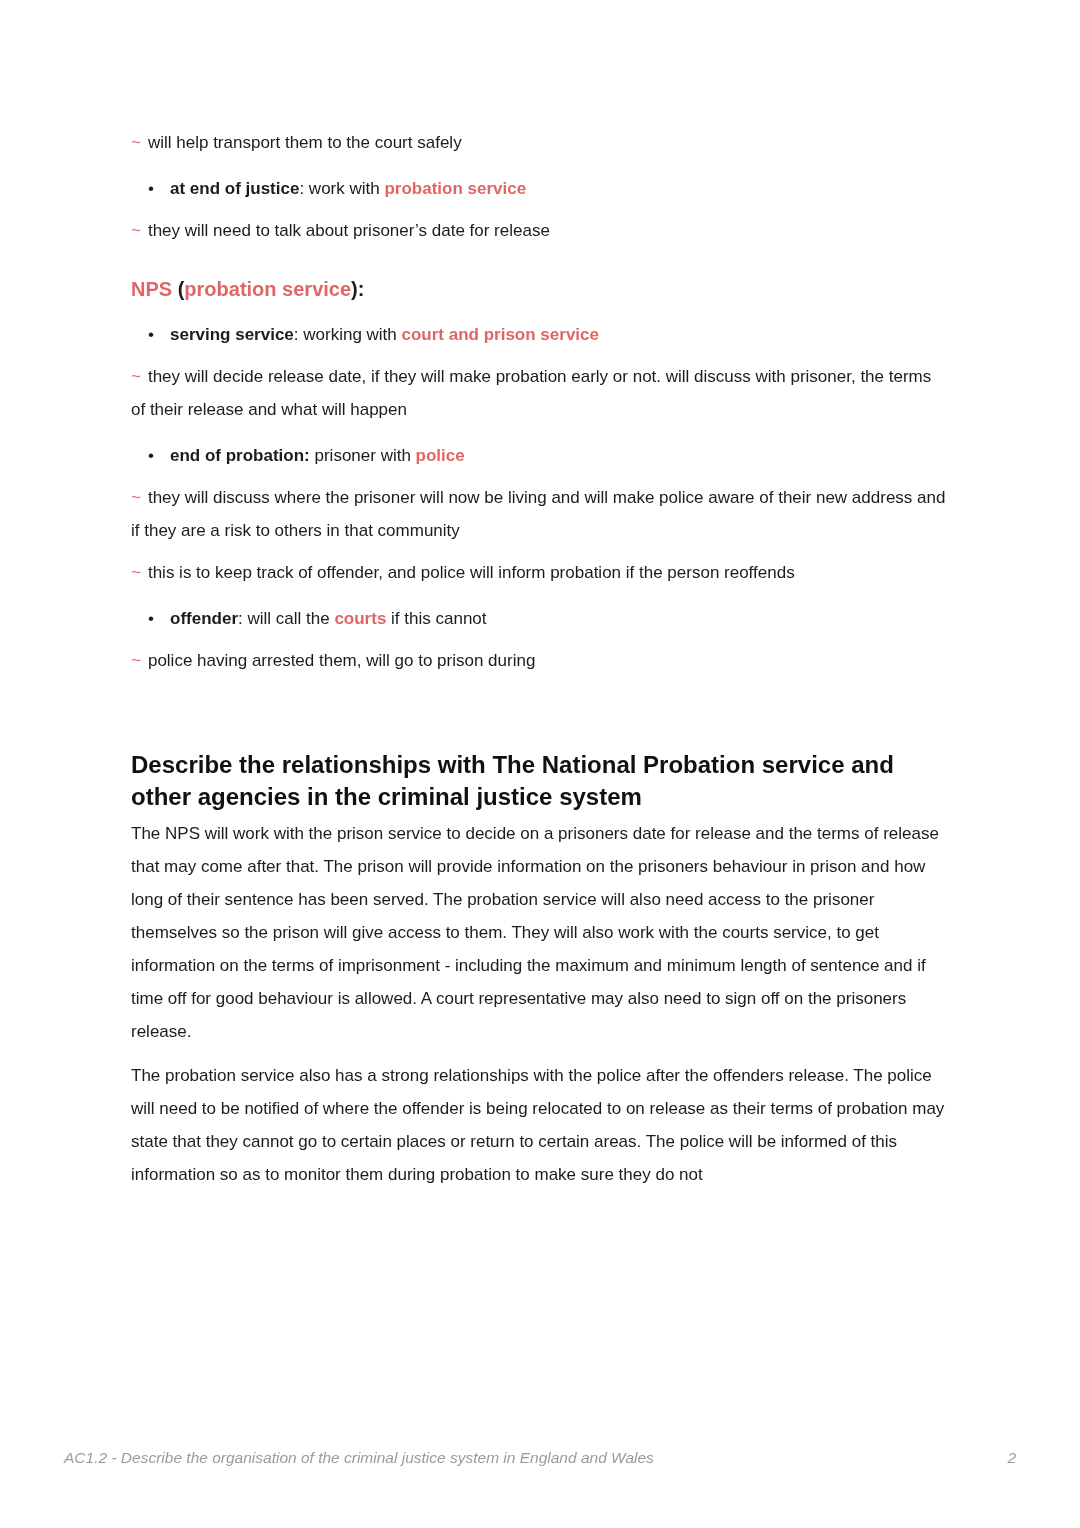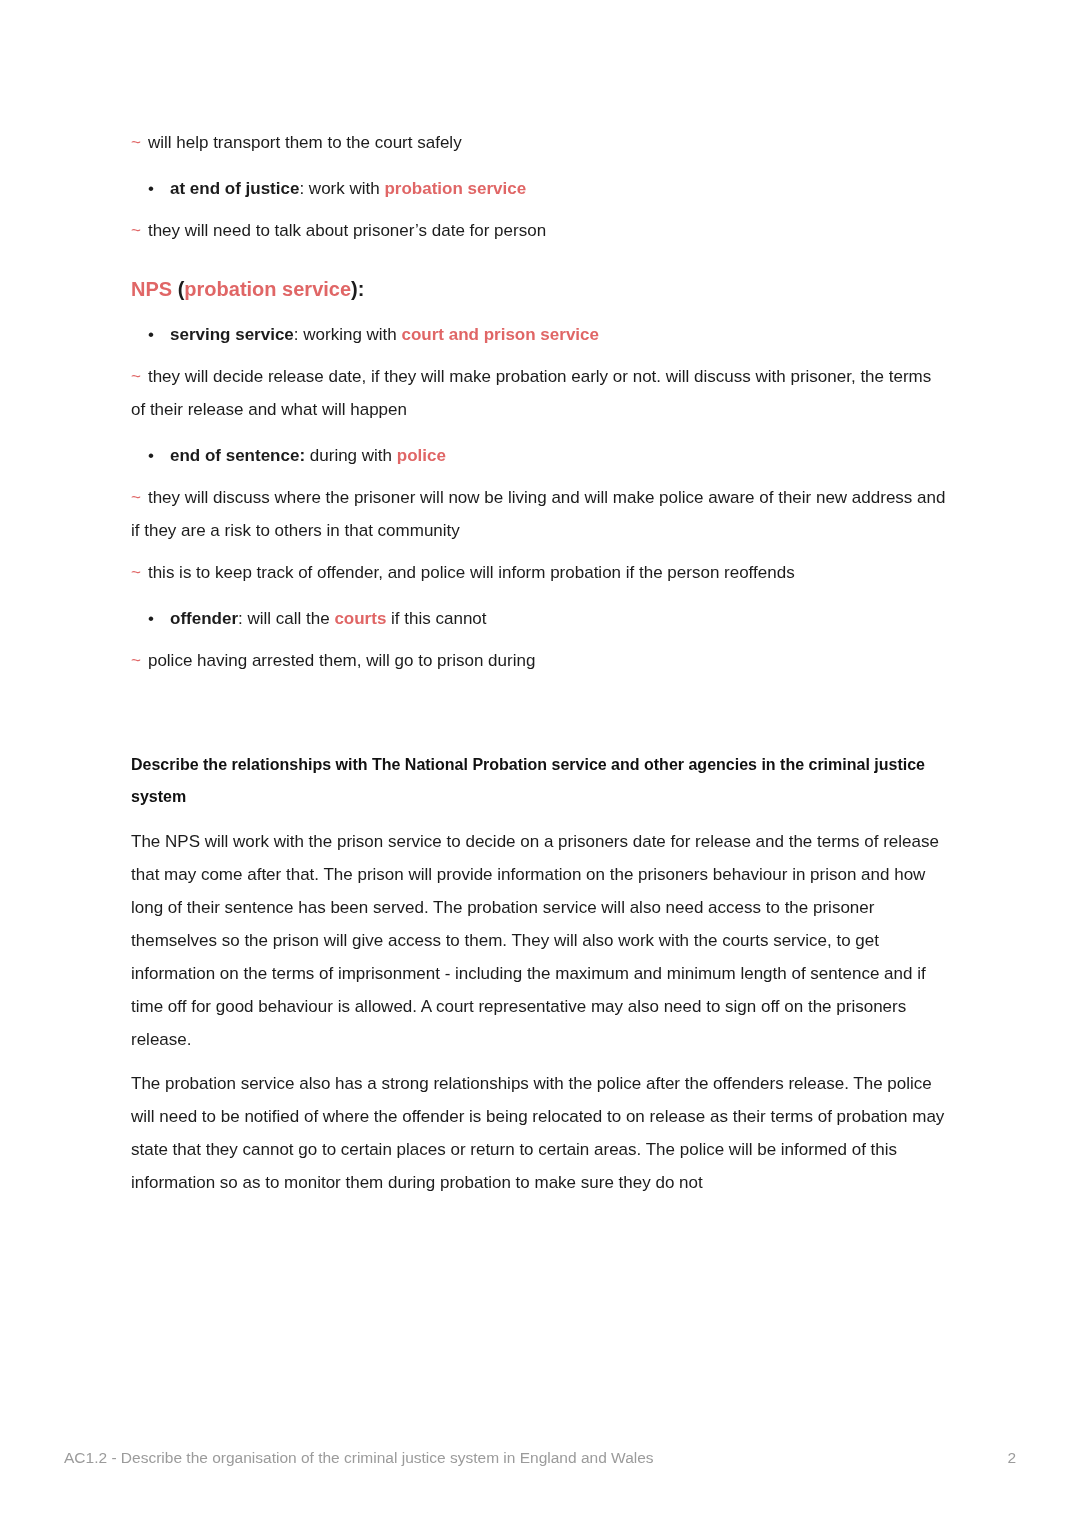--- a/index.html
+++ b/index.html
@@ -44,73 +44,74 @@
     font-weight: 700;
   }
   .nps-heading {
     font-size: 20px;
     line-height: 31px;
     font-weight: 700;
     margin: 27px 0 13px 0;
   }
   .nps-heading .h-accent { color: var(--accent, #e06666); }
   .essay-heading {
-    font-size: 16px;
+    font-size: 24px;
     line-height: 32px;
     font-weight: 700;
-    margin: 72px 0 12px 0;
+    margin: 72px 0 4px 0;
     color: #111111;
   }
   .para {
     margin: 0 0 11px 0;
   }
   .footer {
     position: absolute;
     left: 64px;
     right: 64px;
     top: 1448px;
     display: flex;
     justify-content: space-between;
     align-items: flex-end;
     font-size: 15.5px;
     line-height: 20px;
     color: var(--footer-color, #9b9b9b);
+    font-style: italic;
   }
 </style>
 </head>
 <body>
 
 <div class="page">
   <div class="content">
 
     <div class="sub-row first">
       <span class="tilde">~</span><span>will help transport them to the court safely</span>
     </div>
 
     <div class="bullet-row">
       <span class="dot">•</span><span class="bold-term">at end of justice</span><span>: work with </span><span class="accent">probation service</span><span></span>
     </div>
 
     <div class="sub-row">
-      <span class="tilde">~</span><span>they will need to talk about prisoner’s date for person</span>
+      <span class="tilde">~</span><span>they will need to talk about prisoner’s date for release</span>
     </div>
 
     <div class="nps-heading">
       <span class="h-accent">NPS</span><span> (</span><span class="h-accent">probation service</span><span>):</span>
     </div>
 
     <div class="bullet-row">
       <span class="dot">•</span><span class="bold-term">serving service</span><span>: working with </span><span class="accent">court and prison service</span><span></span>
     </div>
     <div class="sub-row">
       <span class="tilde">~</span><span>they will decide release date, if they will make probation early or not. will discuss with prisoner, the terms of their release and what will happen</span>
     </div>
 
     <div class="bullet-row">
-      <span class="dot">•</span><span class="bold-term">end of sentence:</span><span> during with </span><span class="accent">police</span><span></span>
+      <span class="dot">•</span><span class="bold-term">end of probation:</span><span> prisoner with </span><span class="accent">police</span><span></span>
     </div>
     <div class="sub-row">
       <span class="tilde">~</span><span>they will discuss where the prisoner will now be living and will make police aware of their new address and if they are a risk to others in that community</span>
     </div>
 
     <div class="sub-row">
       <span class="tilde">~</span><span>this is to keep track of offender, and police will inform probation if the person reoffends</span>
     </div>
 
     <div class="bullet-row">

